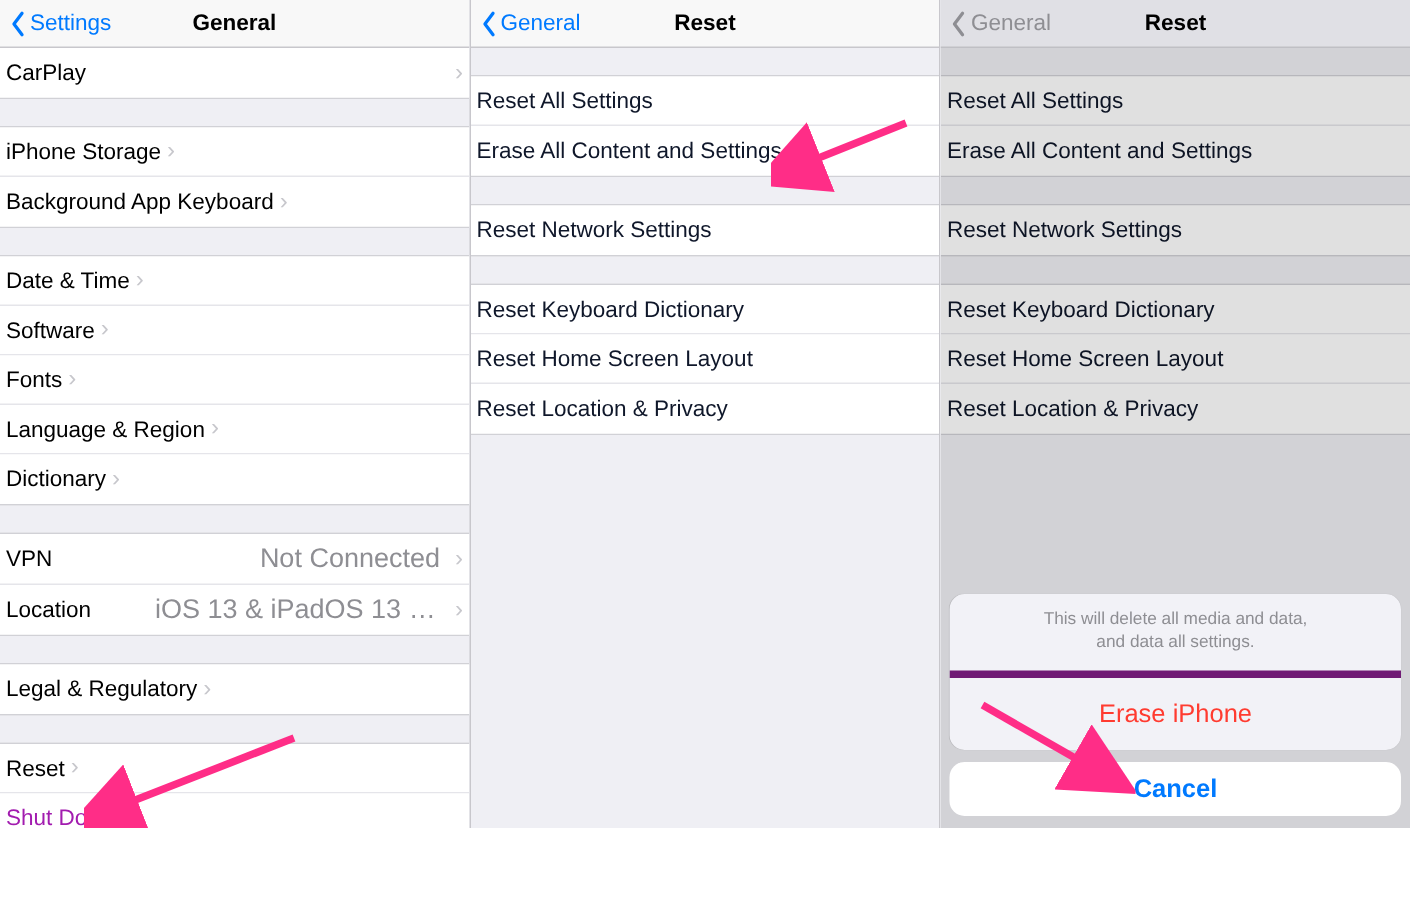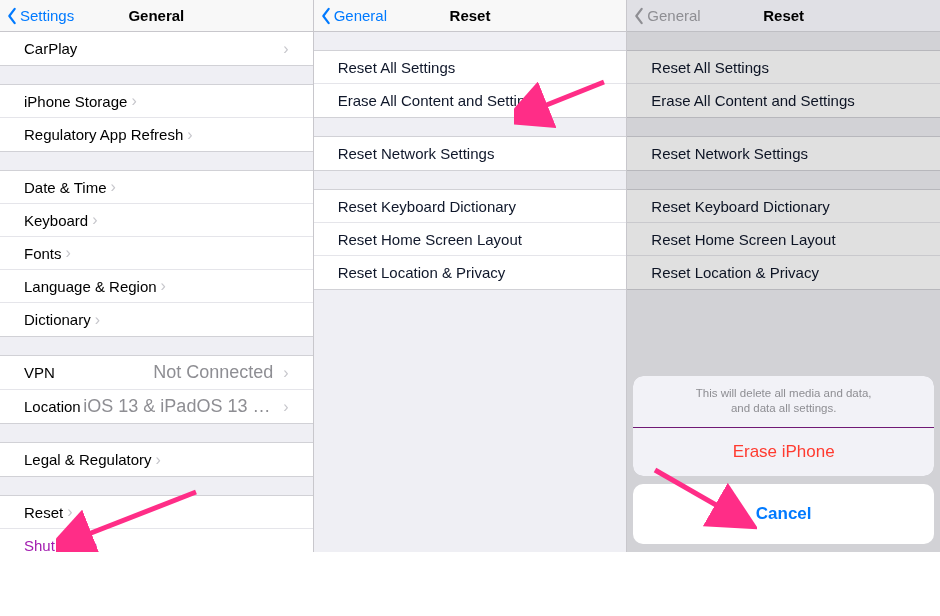--- a/index.html
+++ b/index.html
@@ -36,21 +36,21 @@
     position:absolute; left:0; right:0; text-align:center;
     font-weight:600; font-size:15px; pointer-events:none; color:#000;
   }
   
   .content { position:relative; height:calc(100% - 32px); overflow:hidden; }
   .group { margin-top:18px; background:#fff; border-top:1px solid #d1d1d6; border-bottom:1px solid #d1d1d6; }
   .group.first { margin-top:0; border-top:none; }
   .cell {
     min-height:33px;
     display:flex; align-items:center;
-    padding:6px 24px;
+    padding:6px 4px;
     border-bottom:1px solid #e5e5ea;
     background:#fff;
     position:relative;
   }
   .cell:last-child { border-bottom:none; }
   .cell .label { color:#000; }
   .cell .value { color:#8e8e93; margin-left:auto; margin-right:6px; font-size:18px; white-space:nowrap; overflow:hidden; text-overflow:ellipsis; }
   .cell .chev { color:#c7c7cc; font-size:16px; line-height:1; margin-left:4px;}
   .cell.link .label { color:#0f172a; }
   .cell.shutdown .label { color:#a21caf; }
@@ -62,32 +62,32 @@
   .sheet-wrap {
     position:absolute; left:6px; right:6px; bottom:8px;
     display:flex; flex-direction:column; gap:8px;
   }
   .sheet-card {
     background:#f2f2f7; border-radius:10px; overflow:hidden;
     box-shadow:0 0 0.5px rgba(0,0,0,0.2);
   }
   .sheet-msg {
     font-size:11.5px; color:#8e8e93; text-align:center;
-    padding:10px 14px; border-bottom:1px solid #701a75;
+    padding:10px 14px; border-bottom:5px solid #701a75;
     line-height:1.35;
   }
   .sheet-btn {
     text-align:center; padding:14px 8px; font-size:17px;
     border-bottom:1px solid #d8d8dc;
   }
   .sheet-btn:last-child { border-bottom:none; }
   .sheet-btn.destructive { color:#ff3b30; }
   .sheet-cancel {
     background:#fff; border-radius:10px;
-    text-align:center; padding:20px 8px; font-size:17px; font-weight:600;
+    text-align:center; padding:8px 8px; font-size:17px; font-weight:600;
     color:#007aff;
   }
 
   
   .arrow { position:absolute; pointer-events:none; }
 </style>
 </head>
 <body>
 
 <div class="stage">
@@ -110,32 +110,32 @@
           <span class="chev">›</span>
         </div>
       </div>
 
       <div class="group">
         <div class="cell">
           <span class="label">iPhone Storage</span>
           <span class="chev">›</span>
         </div>
         <div class="cell">
-          <span class="label">Regulatory App Refresh</span>
+          <span class="label">Background App Keyboard</span>
           <span class="chev">›</span>
         </div>
       </div>
 
       <div class="group">
         <div class="cell">
           <span class="label">Date &amp; Time</span>
           <span class="chev">›</span>
         </div>
         <div class="cell">
-          <span class="label">Keyboard</span>
+          <span class="label">Software</span>
           <span class="chev">›</span>
         </div>
         <div class="cell">
           <span class="label">Fonts</span>
           <span class="chev">›</span>
         </div>
         <div class="cell">
           <span class="label">Language &amp; Region</span>
           <span class="chev">›</span>
         </div>

